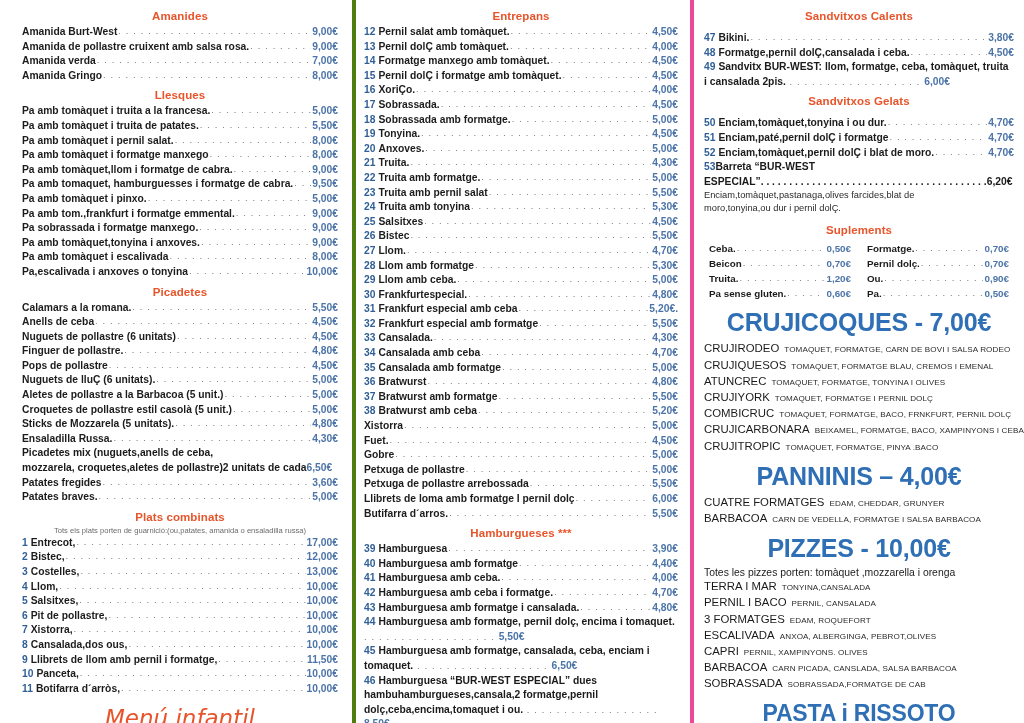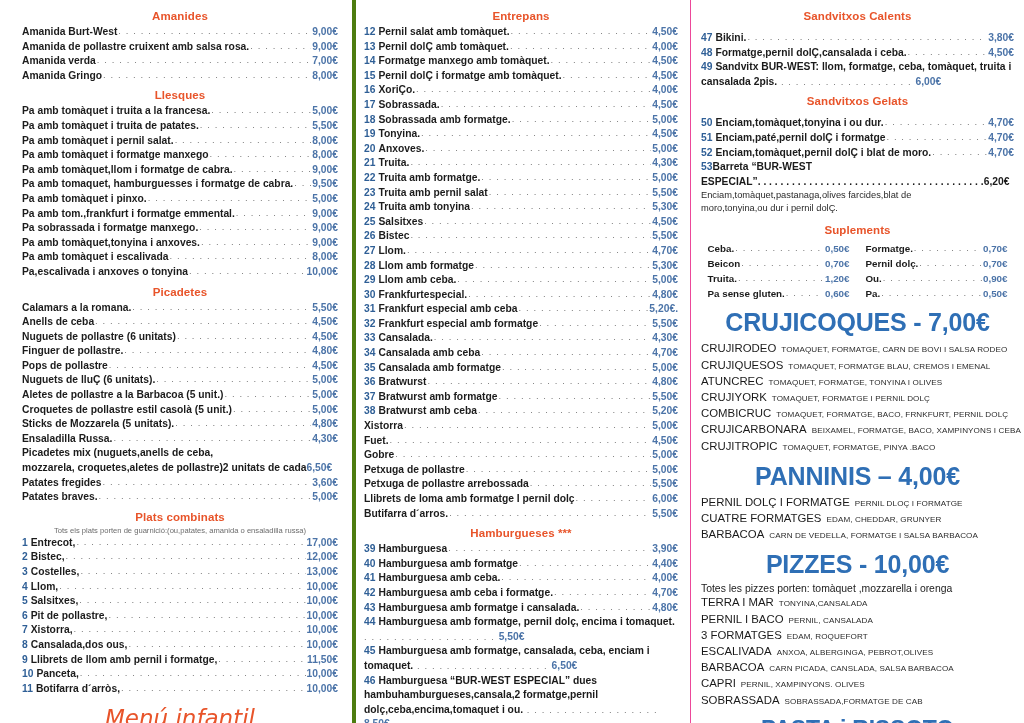--- a/index.html
+++ b/index.html
@@ -7,21 +7,21 @@
     width:1024px;height:723px;
     background:#ffffff;
     font-family:"Liberation Sans", sans-serif;
     color:#1a1a1a;
     overflow:hidden;
   }
   .page{position:relative;width:1024px;height:723px;display:flex;box-sizing:border-box;border-radius:31px;}
   .col{box-sizing:border-box;position:relative;}
   .col-left{width:352px;padding:4px 14px 0 22px;}
   .col-mid{width:338px;padding:4px 12px 0 8px;border-left:4px solid #4d7c0f;}
-  .col-right{width:334px;padding:4px 10px 0 10px;border-left:1px solid #ec4899;}
+  .col-right{width:334px;padding:4px 10px 0 10px;border-left:4px solid #ec4899;}
 
   .sec-head{
     text-align:center;
     color:#e8542a;
     font-weight:bold;
     font-size:11.5px;
     margin:6px 0 3px 0;
     letter-spacing:.1px;
   }
   .sec-sub{
@@ -666,34 +666,33 @@
         <li class="named"><span class="nm2">CRUJIQUESOS</span><span class="desc">TOMAQUET, FORMATGE BLAU, CREMOS I EMENAL</span></li>
         <li class="named"><span class="nm2">ATUNCREC</span><span class="desc">TOMAQUET, FORMATGE, TONYINA I OLIVES</span></li>
         <li class="named"><span class="nm2">CRUJIYORK</span><span class="desc">TOMAQUET, FORMATGE I PERNIL DOLÇ</span></li>
         <li class="named"><span class="nm2">COMBICRUC</span><span class="desc">TOMAQUET, FORMATGE, BACO, FRNKFURT, PERNIL DOLÇ</span></li>
         <li class="named"><span class="nm2">CRUJICARBONARA</span><span class="desc">BEIXAMEL, FORMATGE, BACO, XAMPINYONS I CEBA</span></li>
         <li class="named"><span class="nm2">CRUJITROPIC</span><span class="desc">TOMAQUET, FORMATGE, PINYA .BACO</span></li>
       </ul>
 
     <div class="big-head">PANNINIS – 4,00€</div>
     <ul class="named" id="list-pann">
-        <li class="named"><span class="nm2"> PERNIL DOLÇ I FORMATGE</span><span class="desc">PERNIL DLOÇ I FORMATGE</span></li>
         <li class="named"><span class="nm2">CUATRE FORMATGES</span><span class="desc">EDAM, CHEDDAR, GRUNYER</span></li>
         <li class="named"><span class="nm2">BARBACOA</span><span class="desc">CARN DE VEDELLA, FORMATGE I SALSA BARBACOA</span></li>
       </ul>
 
     <div class="big-head">PIZZES - 10,00€</div>
     <div class="big-sub">Totes les pizzes porten: tomàquet ,mozzarella i orenga</div>
     <ul class="named" id="list-pizz">
         <li class="named"><span class="nm2">TERRA I MAR</span><span class="desc">TONYINA,CANSALADA</span></li>
         <li class="named"><span class="nm2">PERNIL I BACO</span><span class="desc">PERNIL, CANSALADA</span></li>
         <li class="named"><span class="nm2">3 FORMATGES</span><span class="desc">EDAM, ROQUEFORT</span></li>
         <li class="named"><span class="nm2">ESCALIVADA</span><span class="desc">ANXOA, ALBERGINGA, PEBROT,OLIVES</span></li>
+        <li class="named"><span class="nm2">CAPRI</span><span class="desc">PERNIL, XAMPINYONS. OLIVES</span></li>
         <li class="named"><span class="nm2">BARBACOA</span><span class="desc">CARN PICADA, CANSLADA, SALSA BARBACOA</span></li>
-        <li class="named"><span class="nm2">CAPRI</span><span class="desc">PERNIL, XAMPINYONS. OLIVES</span></li>
         <li class="named"><span class="nm2">SOBRASSADA</span><span class="desc">SOBRASSADA,FORMATGE DE CAB</span></li>
       </ul>
 
     <div class="big-head sm">PASTA i RISSOTO</div>
 
   </div>
 
 </div>
 
 </body></html>

